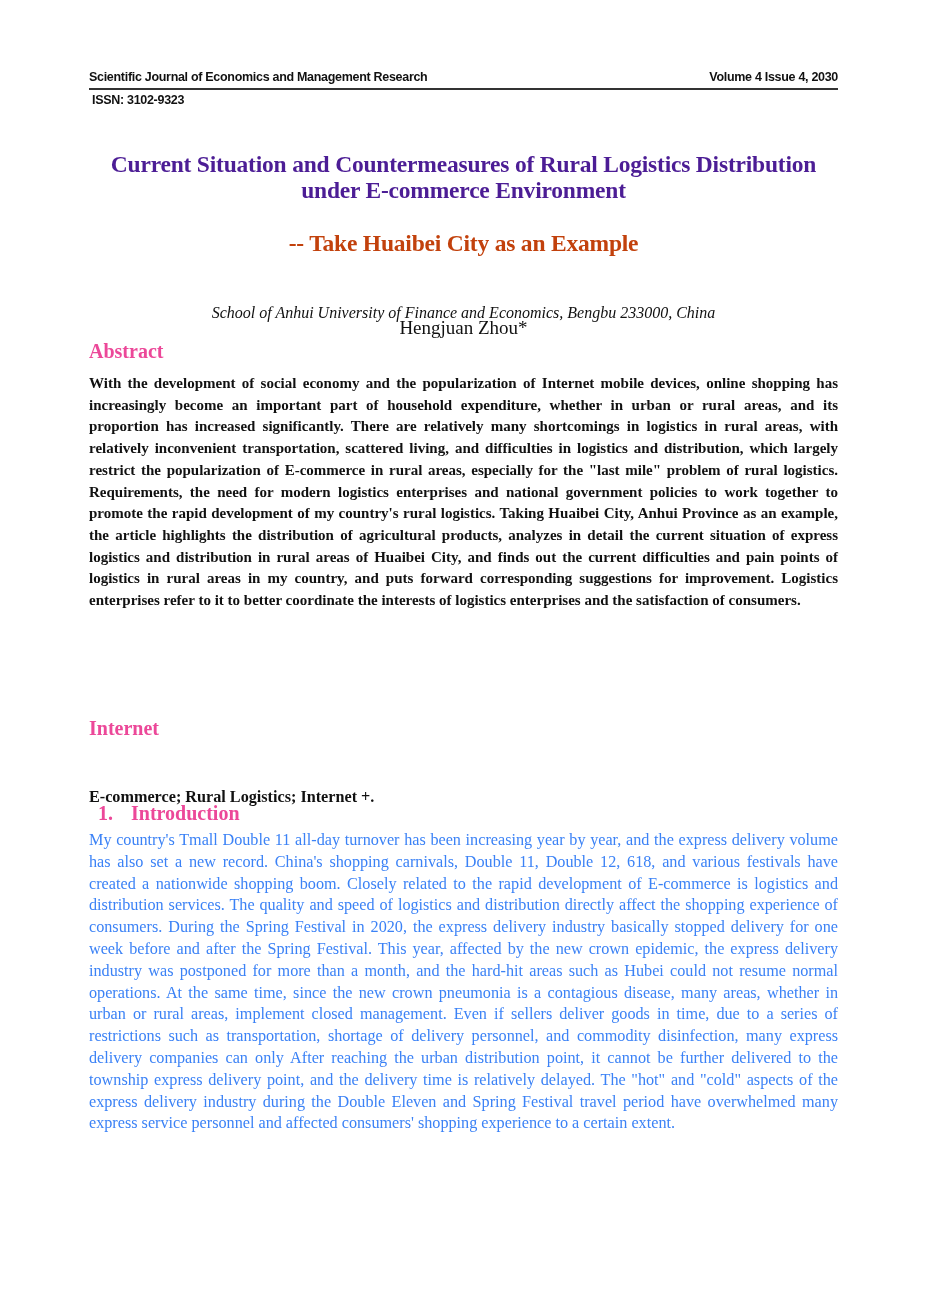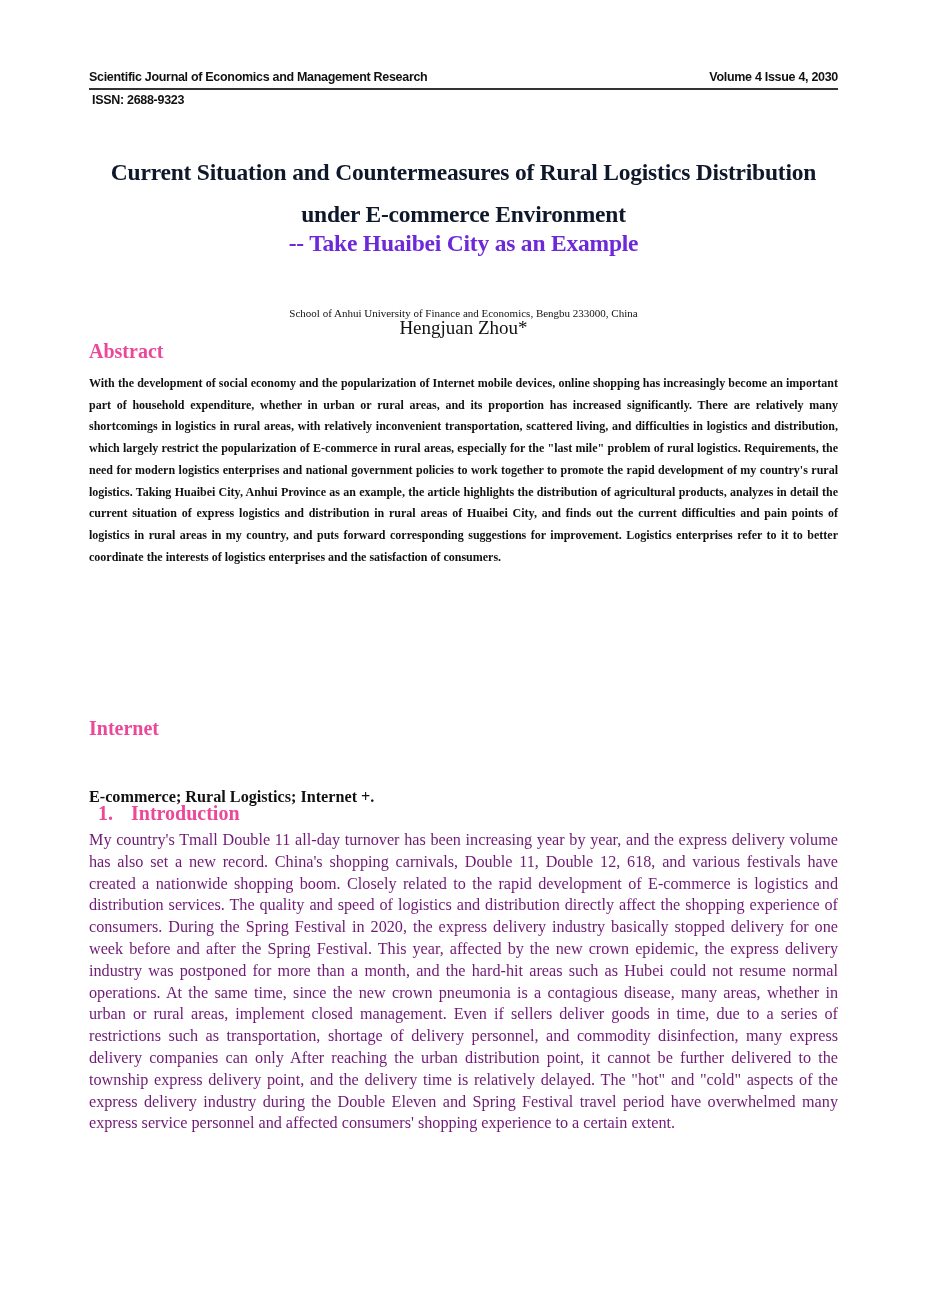--- a/index.html
+++ b/index.html
@@ -10,57 +10,57 @@
   .running-header { position: absolute; top: 70px; left: 0; width: 749px;
          display: flex; justify-content: space-between; align-items: flex-start;
          font-family: "Liberation Sans", "DejaVu Sans", sans-serif; font-weight: bold;
          font-size: 12.5px; letter-spacing: -0.3px; color: #111; }
   .header-rule { position: absolute; top: 88px; left: 0; width: 749px; height: 2px; background: #333; }
   .issn { position: absolute; top: 93px; left: 3px;
          font-family: "Liberation Sans", "DejaVu Sans", sans-serif; font-weight: bold;
          font-size: 12.5px; letter-spacing: -0.3px; color: #111; }
 
   .title { position: absolute; top: 151px; left: 0; width: 749px; text-align: center;
-         color: #0f172a; font-weight: bold; font-size: 23.5px; line-height: 42px;
+         color: #4c1d95; font-weight: bold; font-size: 23.5px; line-height: 26px;
          font-family: "Liberation Serif", "DejaVu Serif", serif; letter-spacing: -0.2px; }
   .subtitle { position: absolute; top: 229px; left: 0; width: 749px; text-align: center;
-         color: #6d28d9; font-weight: bold; font-size: 23.5px; line-height: 29px; letter-spacing: -0.2px; }
+         color: #c2410c; font-weight: bold; font-size: 23.5px; line-height: 29px; letter-spacing: -0.2px; }
   .author { position: absolute; top: 268px; left: 0; width: 749px; text-align: center;
          font-size: 19px; line-height: 24px; color: #111; margin-top: 48px; }
   .affiliation { position: absolute; top: 302px; left: 0; width: 749px; text-align: center;
-         font-size: 11px; line-height: 22px; color: #111; }
+         font-size: 16px; line-height: 22px; color: #111; font-style: italic; }
 
   .section-heading { position: absolute; left: 0; color: #ec4899; font-weight: bold;
          font-size: 20px; line-height: 26px; }
   .abstract-heading { top: 338px; }
   .keywords-heading { top: 715px; }
   .intro-heading { top: 791px; }
 
   .abstract-text { position: absolute; top: 373px; left: 0; width: 749px;
-         font-weight: bold; font-size: 12px; line-height: 21.7px; text-align: justify; color: #111; }
+         font-weight: bold; font-size: 15px; line-height: 21.7px; text-align: justify; color: #111; }
   .keywords-text { position: absolute; top: 786px; left: 0; width: 749px;
          font-weight: bold; font-size: 16.2px; line-height: 22px; color: #111; }
   .intro-text { position: absolute; top: 830px; left: 0; width: 749px;
-         font-size: 16.2px; line-height: 21.8px; text-align: justify; color: #701a75; }
+         font-size: 16.2px; line-height: 21.8px; text-align: justify; color: #3b82f6; }
   .intro-number { display: inline-block; width: 33px; }
 
   .page-number { position: absolute; top: 1306px; left: 0; width: 749px; text-align: right;
          font-size: 14px; color: #222; font-family: "Liberation Sans", "DejaVu Sans", sans-serif; }
 </style>
 </head>
 <body>
 
 <div class="page">
 
   <div class="running-header">
     <span>Scientific Journal of Economics and Management Research</span>
     <span>Volume 4 Issue 4, 2030</span>
   </div>
   <div class="header-rule"></div>
-  <div class="issn">ISSN: 2688-9323</div>
+  <div class="issn">ISSN: 3102-9323</div>
 
   <h1 class="title" style="margin:0">Current Situation and Countermeasures of Rural Logistics Distribution under E-commerce Environment</h1>
   <h2 class="subtitle" style="margin:0">-- Take Huaibei City as an Example</h2>
   <div class="author">Hengjuan Zhou*</div>
   <div class="affiliation">School of Anhui University of Finance and Economics, Bengbu 233000, China</div>
 
   <h3 class="section-heading abstract-heading" style="margin:0">Abstract</h3>
   <p class="abstract-text" style="margin:0">With the development of social economy and the popularization of Internet mobile devices, online shopping has increasingly become an important part of household expenditure, whether in urban or rural areas, and its proportion has increased significantly. There are relatively many shortcomings in logistics in rural areas, with relatively inconvenient transportation, scattered living, and difficulties in logistics and distribution, which largely restrict the popularization of E-commerce in rural areas, especially for the "last mile" problem of rural logistics. Requirements, the need for modern logistics enterprises and national government policies to work together to promote the rapid development of my country's rural logistics. Taking Huaibei City, Anhui Province as an example, the article highlights the distribution of agricultural products, analyzes in detail the current situation of express logistics and distribution in rural areas of Huaibei City, and finds out the current difficulties and pain points of logistics in rural areas in my country, and puts forward corresponding suggestions for improvement. Logistics enterprises refer to it to better coordinate the interests of logistics enterprises and the satisfaction of consumers.</p>
 
   <h3 class="section-heading keywords-heading" style="margin:0">Internet</h3>

